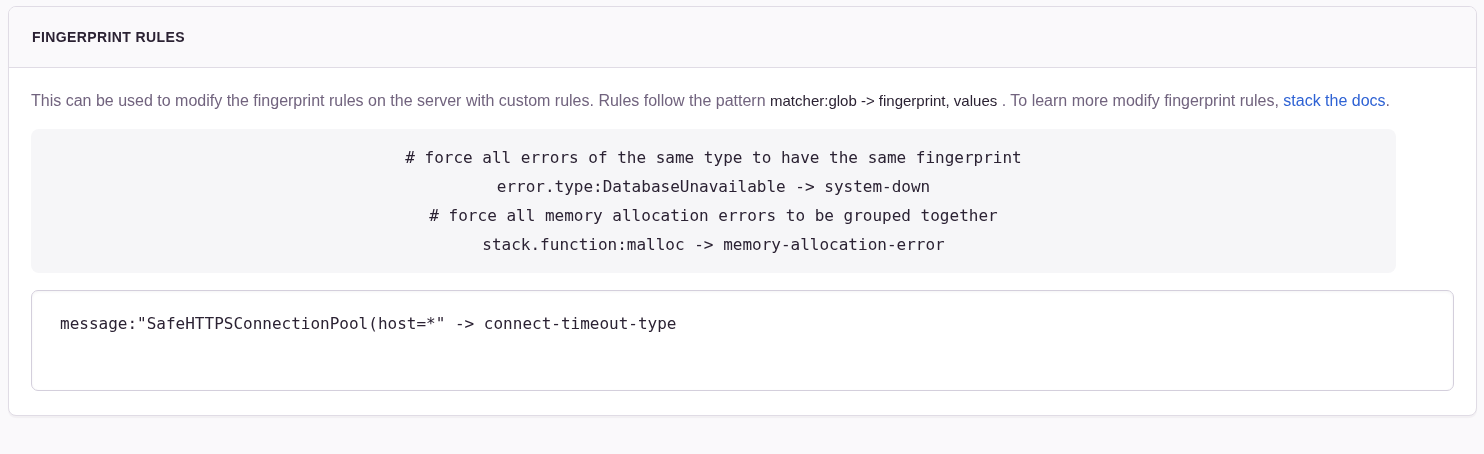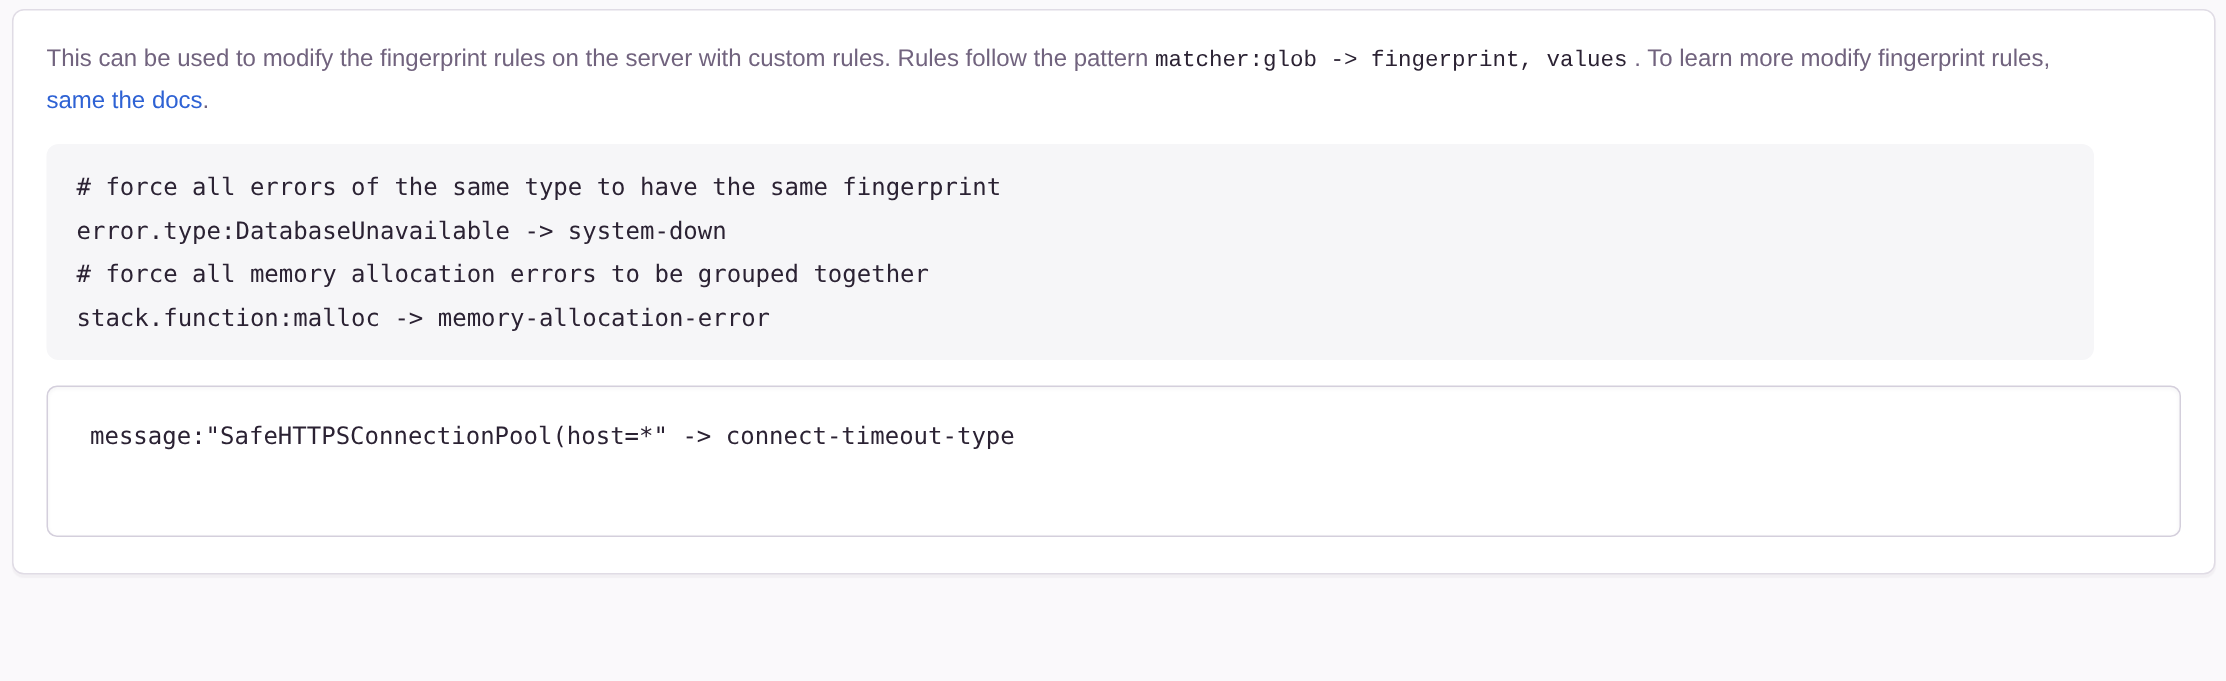--- a/index.html
+++ b/index.html
@@ -38,40 +38,41 @@
   .panel-body {
     padding: 19px 22px 24px 22px;
   }
   .description {
     margin: 0 58px 0 0;
     font-size: 16px;
     line-height: 27px;
     color: #71637e;
   }
   .description code {
-    font-family: Liberation Mono, monospace;
+    font-family: Liberation Sans, sans-serif;
     font-size: 15px;
     color: #2b2233;
   }
   .docs-link {
     color: #2e62d4;
     text-decoration: none;
     cursor: pointer;
   }
   .example {
     margin: 15px 58px 0 0;
     background: #f6f6f8;
     border-radius: 8px;
     padding: 14px 20px;
     font-family: "DejaVu Sans Mono", "Liberation Mono", monospace;
     font-size: 16px;
     line-height: 29px;
     color: #2b2233;
     white-space: pre;
     overflow: hidden;
+    text-align: center;
   }
   .rules-textarea {
     display: block;
     margin-top: 17px;
     width: 100%;
     height: 101px;
     border: 1px solid #d4cfdc;
     border-radius: 7px;
     padding: 21px 28px;
     background: #ffffff;
@@ -83,26 +84,29 @@
     resize: none;
     outline: none;
     white-space: pre;
     overflow: hidden;
   }
 </style>
 </head>
 <body>
 
 <section class="panel">
+  <div class="panel-header">
+    <span class="panel-title">FINGERPRINT RULES</span>
+  </div>
   <div class="panel-body">
     <p class="description">
       <span>This can be used to modify the fingerprint rules on the server with custom rules. Rules follow the pattern</span>
       <code>matcher:glob -&gt; fingerprint, values</code>
       <span>. To learn more modify fingerprint rules,</span>
-      <a href="#" class="docs-link">same the docs</a><span>.</span>
+      <a href="#" class="docs-link">stack the docs</a><span>.</span>
     </p>
     <pre class="example"># force all errors of the same type to have the same fingerprint
 error.type:DatabaseUnavailable -&gt; system-down
 # force all memory allocation errors to be grouped together
 stack.function:malloc -&gt; memory-allocation-error</pre>
     <textarea class="rules-textarea" spellcheck="false" style="">message:"SafeHTTPSConnectionPool(host=*" -&gt; connect-timeout-type</textarea>
   </div>
 </section>
 
 </body></html>

